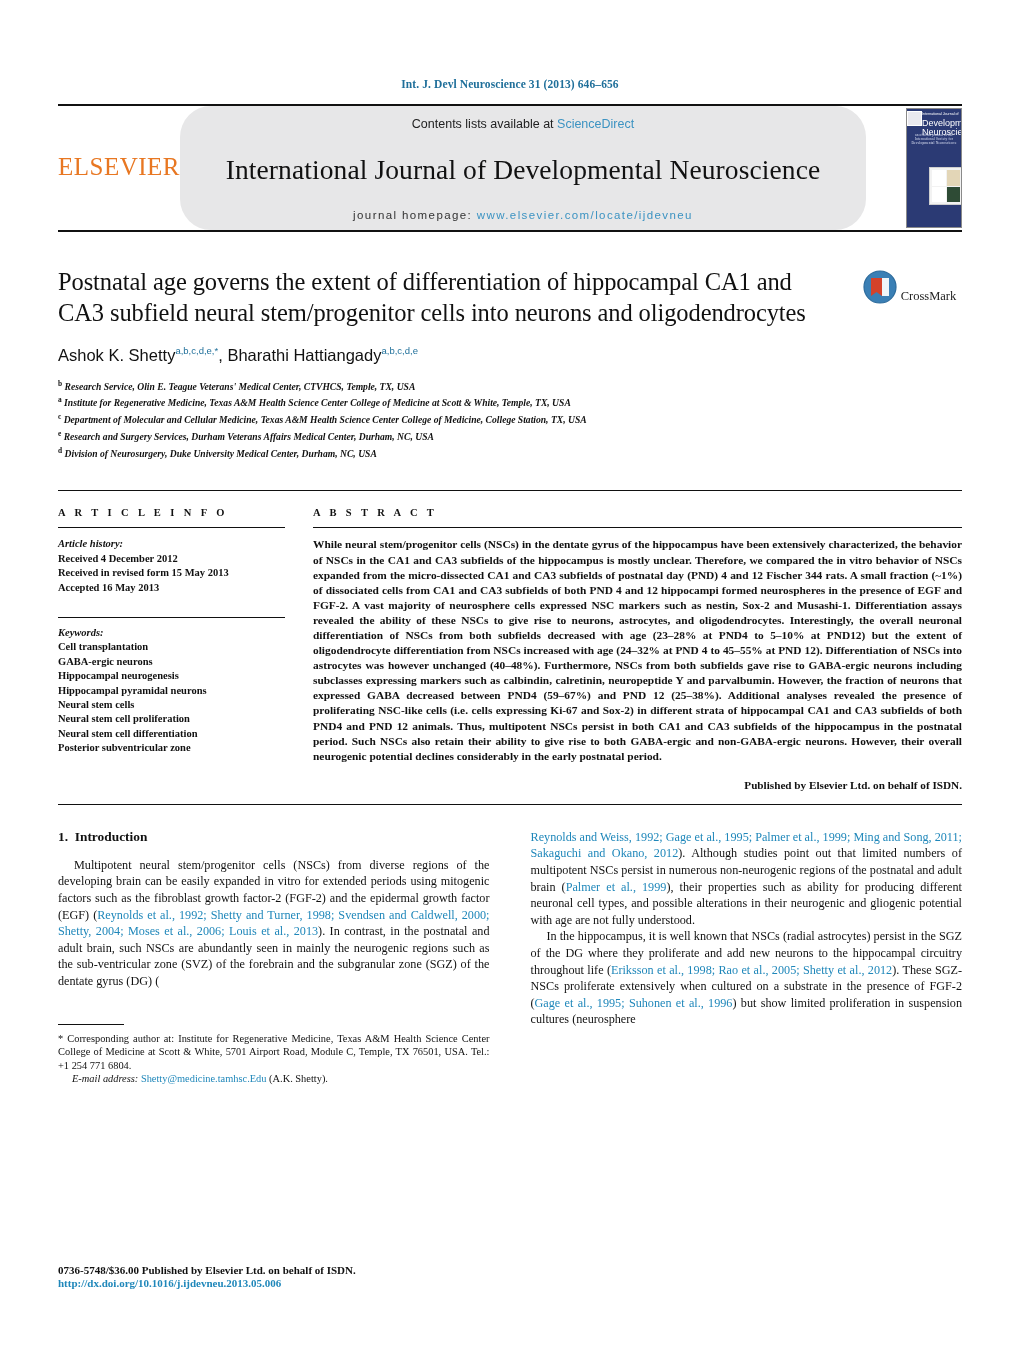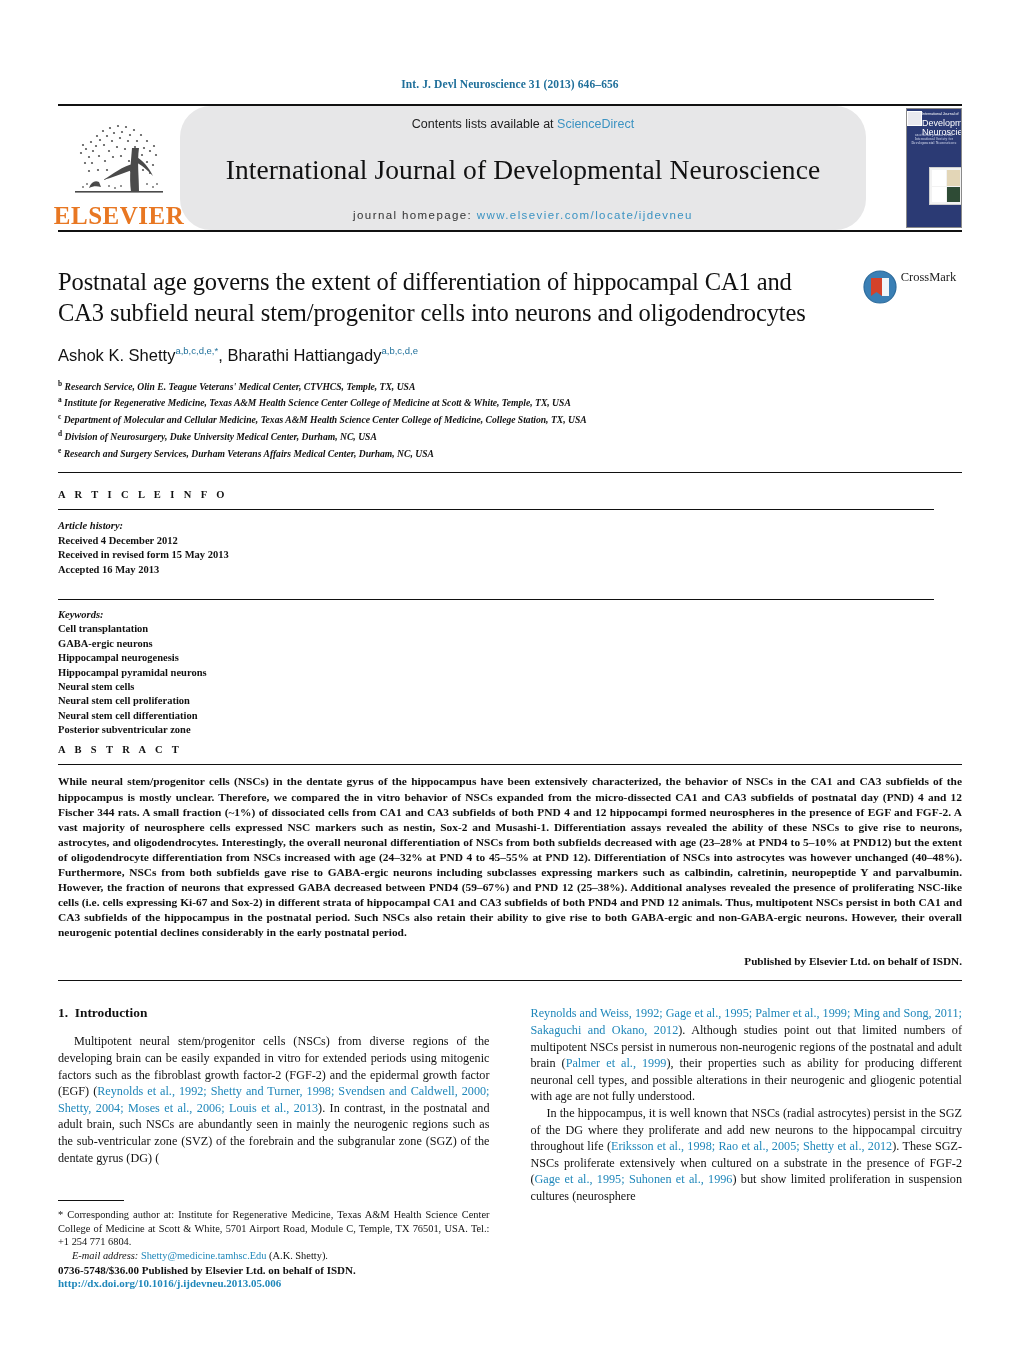--- a/index.html
+++ b/index.html
@@ -39,26 +39,25 @@
     border-top: 2.2px solid #111;
     border-bottom: 2.2px solid #111;
     display: flex;
     align-items: stretch;
     height: 124px;
   }
   .elsevier-logo {
     width: 122px;
     flex: 0 0 122px;
     display: flex;
-    flex-direction: column;
+    flex-direction: row;
     justify-content: flex-end;
     align-items: center;
     padding-bottom: 2px;
     box-sizing: border-box;
-    font-weight: bold;
   }
   .tree-svg { display:block; }
   .elsevier-word {
     font-family: "Liberation Serif", serif;
     font-size: 25px;
     color: #E87722;
     letter-spacing: .5px;
     line-height: 1;
     margin-top: -1px;
   }
@@ -153,44 +152,43 @@
     font-size: 16.5px;
     color: #111;
   }
   .authors sup { color: #1f6f9a; font-size: 9.5px; font-weight:normal; }
   .authors sup .star { color:#1f6f9a; }
   .crossmark {
     flex: 0 0 105px;
     display: flex; flex-direction: column; align-items: center;
     padding-top: 4px;
   }
-  .cm-row { display:flex; align-items:flex-start; }
+  .cm-row { display:flex; align-items:flex-end; }
   .cm-word {
     font-family: "Liberation Serif", serif;
     font-size: 12.5px; color:#222; margin-left:4px;
   }
 
   .affils { margin-top: 12px; }
   .affils div {
     font-family: "Liberation Serif", serif;
     font-style: italic;
     font-weight: bold;
     font-size: 9.6px;
     line-height: 13.6px;
     color: #111;
   }
   .affils sup { font-style: normal; font-weight: bold; font-size: 7.4px; }
 
   
   .info-abstract {
     display: flex;
-    margin-top: 12px;
+    margin-top: 30px;
     border-top: 1.6px solid #111;
     padding-top: 16px;
-    flex-direction: column;
   }
   .col-info { flex: 0 0 255px; padding-right: 28px; box-sizing:border-box; }
   .col-abs  { flex: 1 1 auto; }
   .sec-head {
     font-family: "Liberation Serif", serif;
     font-size: 10.5px;
     font-weight: bold;
     letter-spacing: 3.4px;
     color: #111;
     margin-bottom: 9px;
@@ -418,22 +416,22 @@
         </svg>
         <span class="cm-word">CrossMark</span>
       </div>
     </div>
   </div>
 
   <div class="affils">
     <div><sup>b</sup> <span>Research Service, Olin E. Teague Veterans' Medical Center, CTVHCS, Temple, TX, USA</span></div>
     <div><sup>a</sup> <span>Institute for Regenerative Medicine, Texas A&amp;M Health Science Center College of Medicine at Scott &amp; White, Temple, TX, USA</span></div>
     <div><sup>c</sup> <span>Department of Molecular and Cellular Medicine, Texas A&amp;M Health Science Center College of Medicine, College Station, TX, USA</span></div>
+    <div><sup>e</sup> <span>Research and Surgery Services, Durham Veterans Affairs Medical Center, Durham, NC, USA</span></div>
     <div><sup>d</sup> <span>Division of Neurosurgery, Duke University Medical Center, Durham, NC, USA</span></div>
-    <div><sup>e</sup> <span>Research and Surgery Services, Durham Veterans Affairs Medical Center, Durham, NC, USA</span></div>
   </div>
 
   <div class="info-abstract">
     <div class="col-info">
       <div class="sec-head">A R T I C L E    I N F O</div>
       <div class="rule"></div>
       <div class="hist">
         <div class="lbl">Article history:</div>
         <div>Received 4 December 2012</div>
         <div>Received in revised form 15 May 2013</div>

